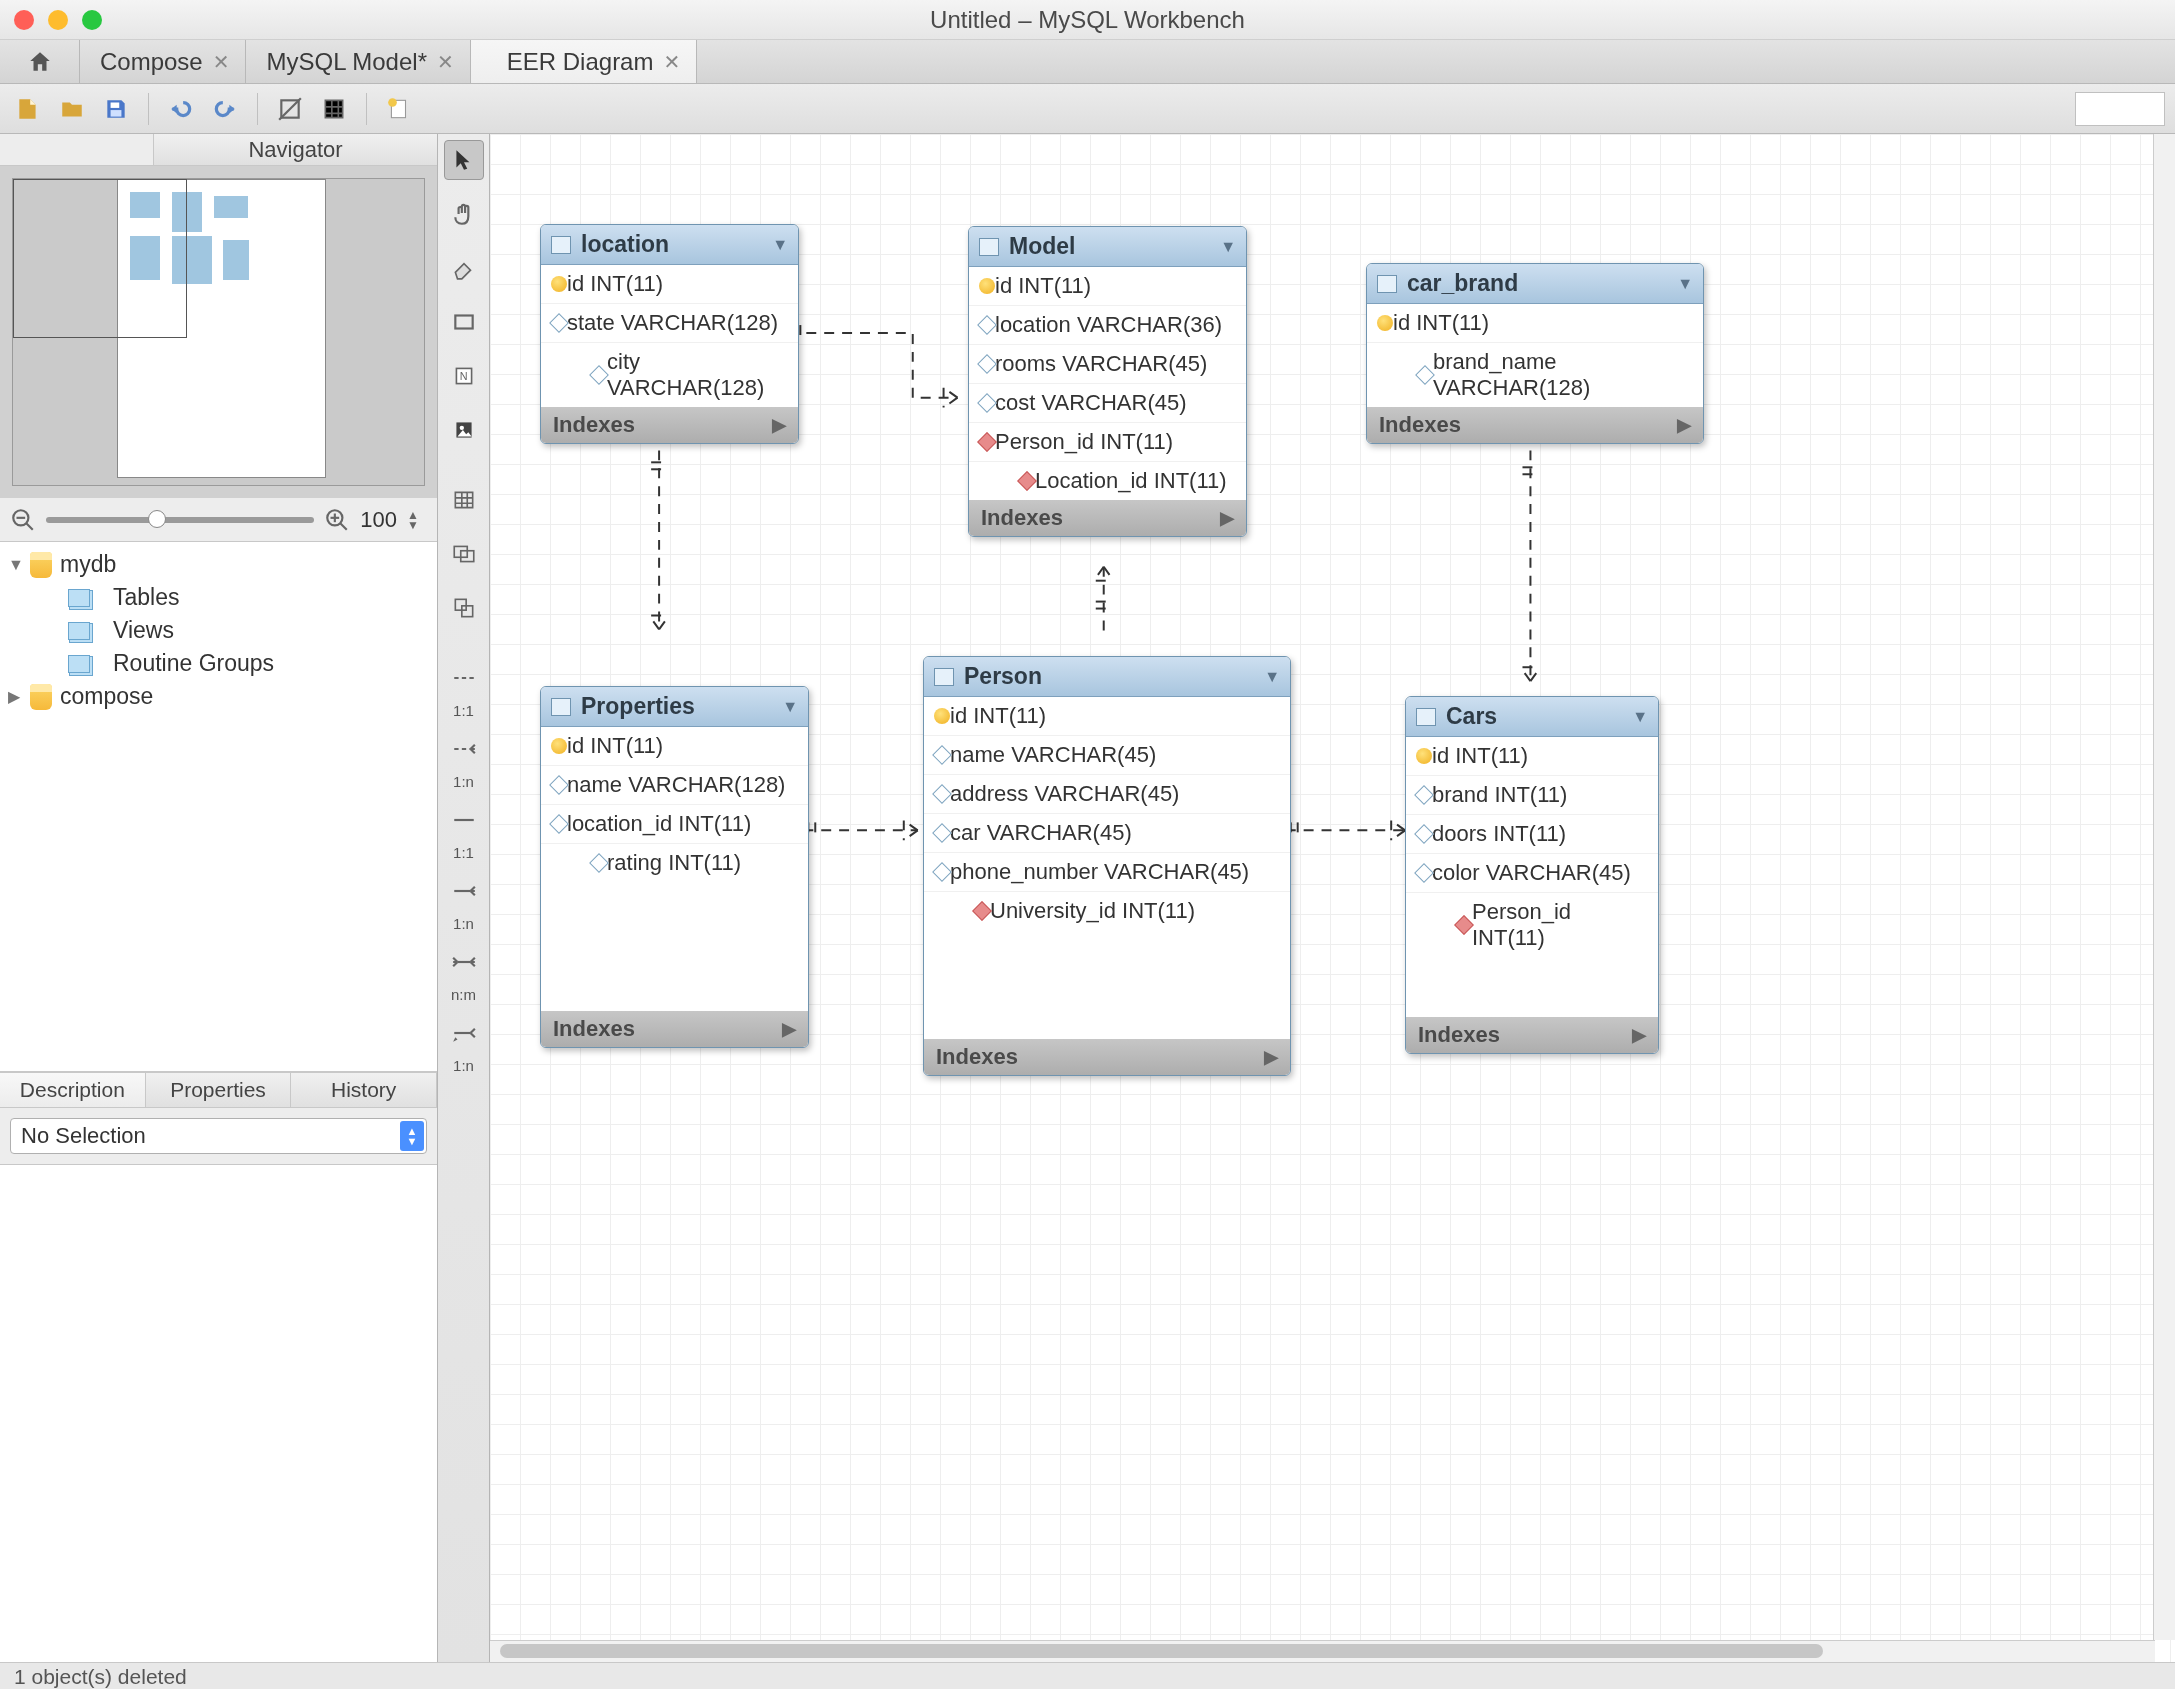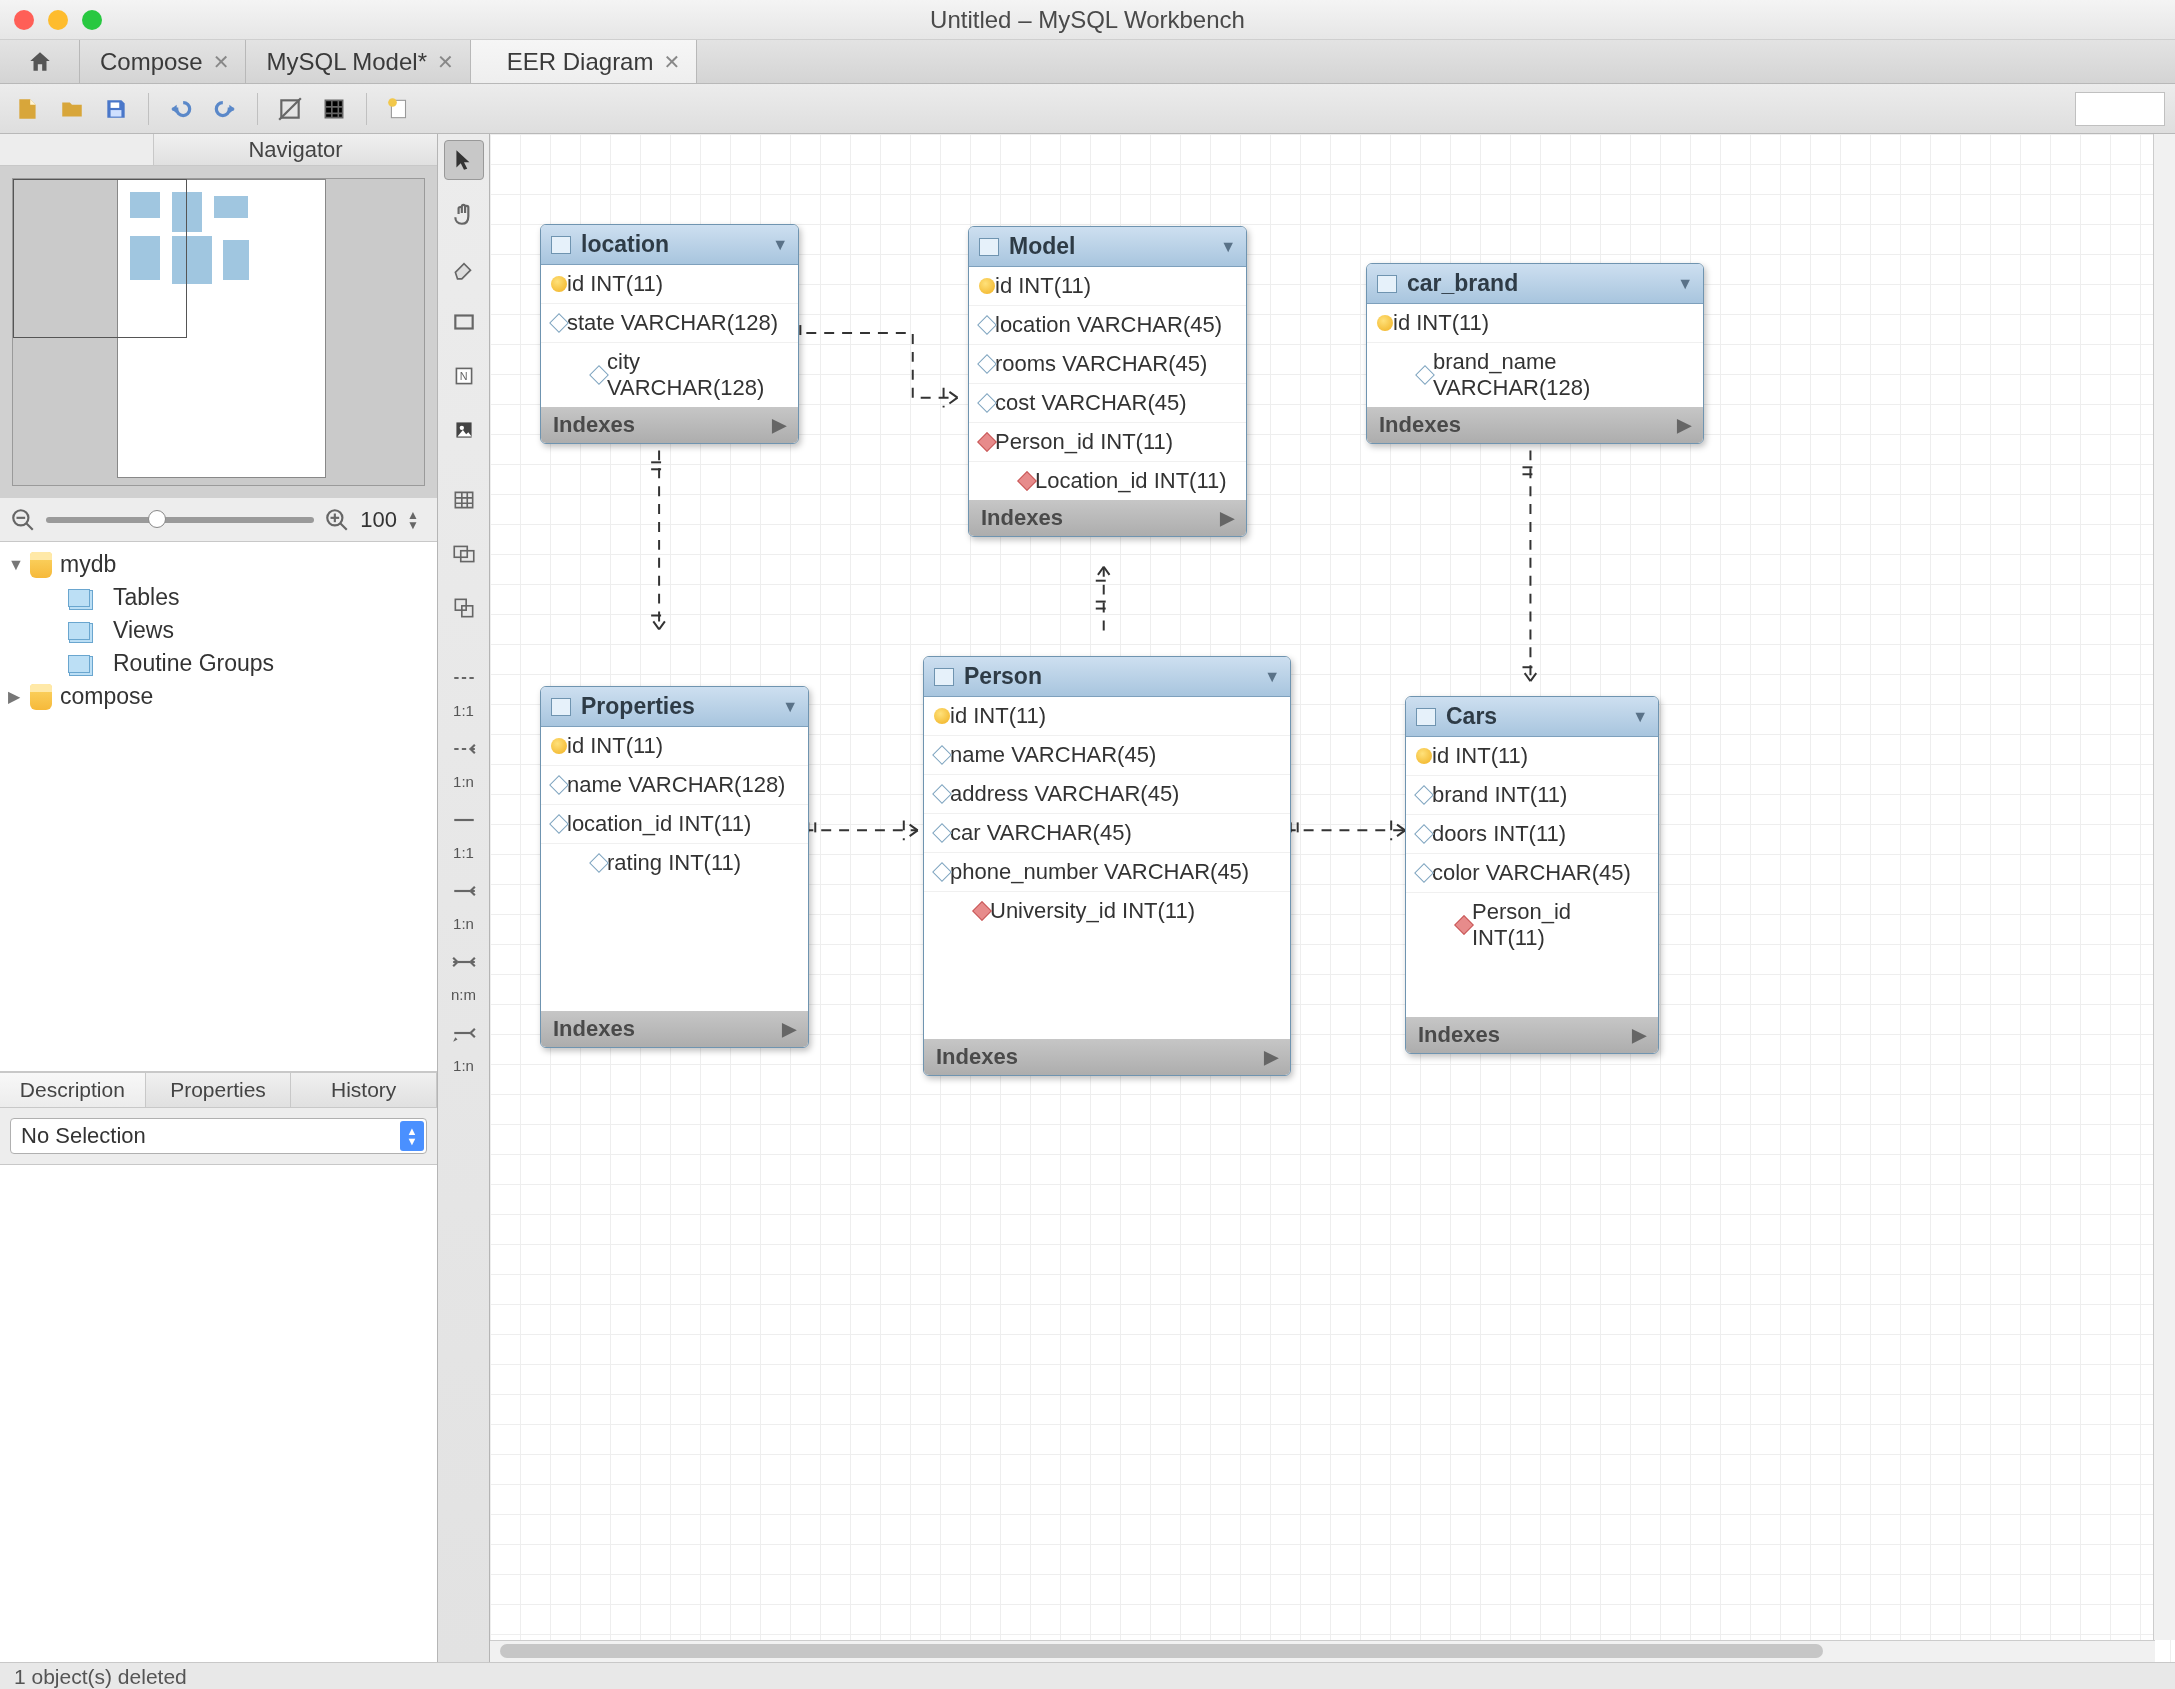--- a/index.html
+++ b/index.html
@@ -447,21 +447,21 @@
           <span class="ent-name">Model</span>
           <span class="ent-tog">▼</span>
         </div>
       <div class="ent-body">
         <div class="col">
             <span class="pk"></span>
             <span>id INT(11)</span>
           </div>
         <div class="col">
             <span class="dia"></span>
-            <span>location VARCHAR(45)</span>
+            <span>location VARCHAR(36)</span>
           </div>
         <div class="col">
             <span class="dia"></span>
             <span>rooms VARCHAR(45)</span>
           </div>
         <div class="col">
             <span class="dia"></span>
             <span>cost VARCHAR(45)</span>
           </div>
         <div class="col">

